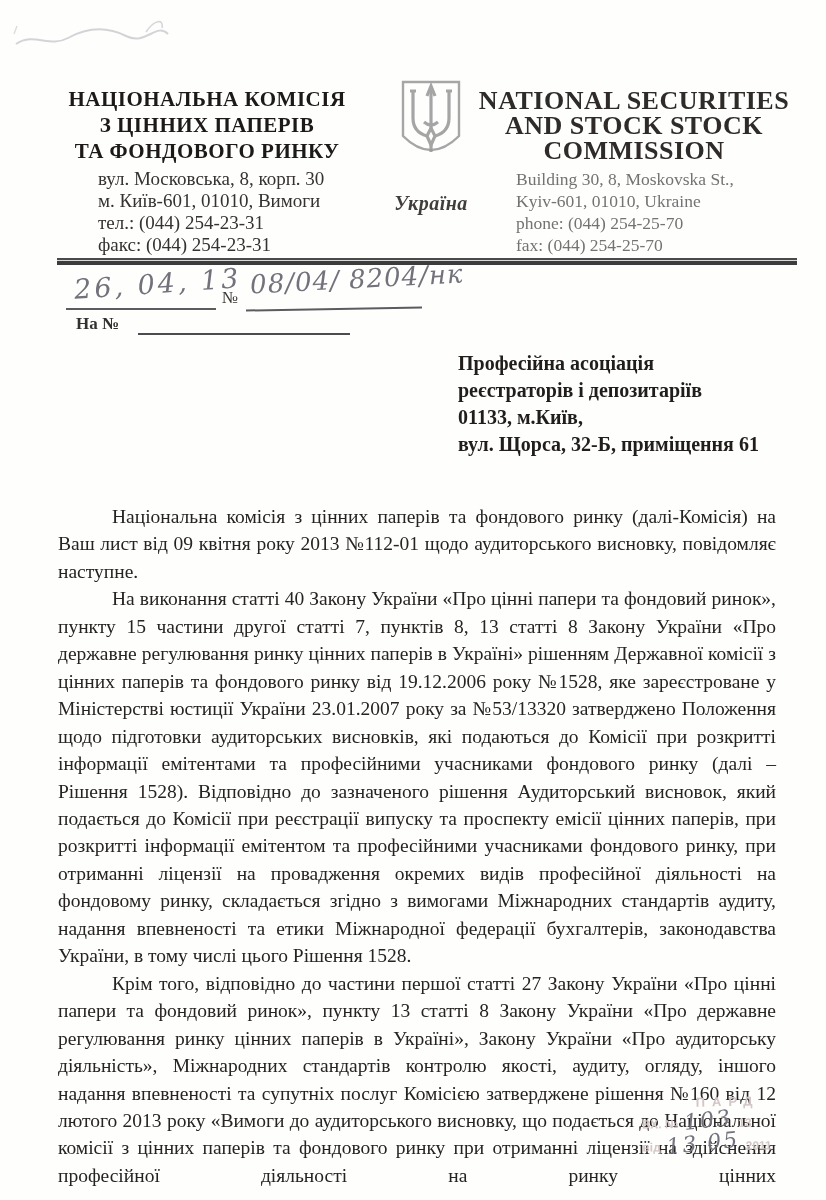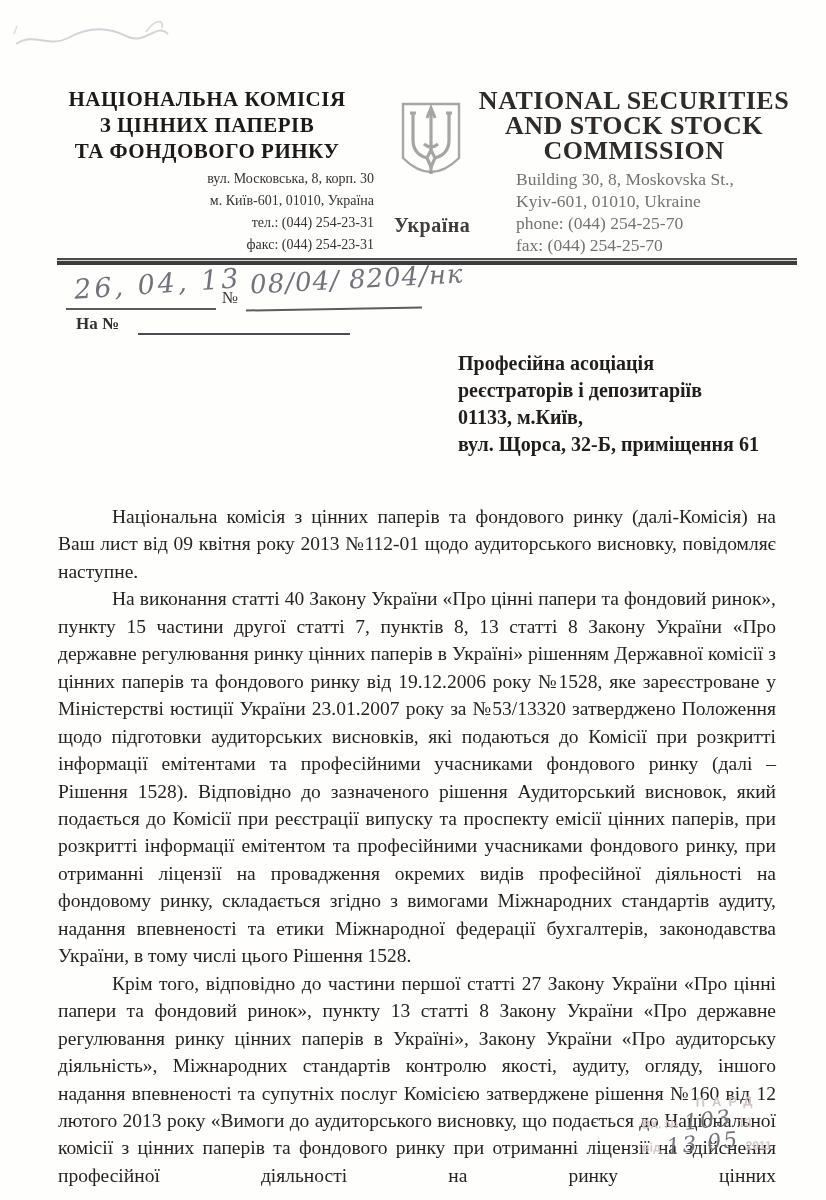--- a/index.html
+++ b/index.html
@@ -9,22 +9,22 @@
     width:826px;height:1200px;
     margin:0 auto;
     background:#fefefd;
     overflow:hidden;
     font-family:"Liberation Serif","DejaVu Serif",serif;
     color:#2a2724;
   }
   
   .org-uk{position:absolute;left:40px;top:86px;width:334px;text-align:center;}
   .org-uk .name{font-weight:bold;font-size:21px;line-height:26px;color:#1c1917;letter-spacing:.5px;}
-  .org-uk .addr{margin-top:4px;text-align:right;padding-left:58px;font-size:14px;line-height:22px;color:#353230;}
-  .emblem{position:absolute;left:394px;top:100px;width:74px;text-align:center;}
+  .org-uk .addr{margin-top:4px;text-align:left;padding-left:58px;font-size:19px;line-height:22px;color:#353230;}
+  .emblem{position:absolute;left:394px;top:78px;width:74px;text-align:center;font-style:italic;}
   .emblem svg{display:block;margin:0 auto;}
   .emblem .country{margin-top:24px;font-weight:bold;font-size:20px;color:#403d3a;letter-spacing:.5px;}
   .org-en{position:absolute;left:476px;top:88px;width:316px;text-align:center;}
   .org-en .name{font-weight:bold;font-size:26px;line-height:25px;color:#2e2b29;letter-spacing:.5px;}
   .org-en .addr{margin-top:5px;text-align:left;padding-left:40px;font-size:17.5px;line-height:22px;color:#737373;}
   
   .rule{position:absolute;left:57px;top:258px;width:740px;height:7px;
     background:linear-gradient(to bottom,#4a4a4a 0 2px,#d9d9d9 2px 3px,#3c3c3c 3px 7px);}
   
   .hand{font-family:"DejaVu Serif","Liberation Serif",serif;font-style:italic;color:#72727c;}
@@ -61,21 +61,21 @@
     <path d="M140 28 C 148 16, 158 14, 156 24" fill="none" stroke="#d8d8dc" stroke-width="1.6"></path>
     <path d="M8 30 l3 -8" fill="none" stroke="#dcdcdf" stroke-width="1.4"></path>
   </svg>
 
   <div class="org-uk">
     <div class="name">НАЦІОНАЛЬНА КОМІСІЯ</div>
     <div class="name">З ЦІННИХ ПАПЕРІВ</div>
     <div class="name">ТА ФОНДОВОГО РИНКУ</div>
     <div class="addr">
       <div>вул. Московська, 8, корп. 30</div>
-      <div>м. Київ-601, 01010, Україна</div>
+      <div>м. Київ-601, 01010, Вимоги</div>
       <div>тел.: (044) 254-23-31</div>
       <div>факс: (044) 254-23-31</div>
     </div>
   </div>
 
   <div class="emblem">
     <svg width="68" height="90" viewBox="0 0 68 90">
       <path d="M6 4 H62 V58 Q34 86 6 58 Z" fill="none" stroke="#a6a6a6" stroke-width="2.4"></path>
       <g fill="none" stroke="#9c9c9c" stroke-width="3.2" opacity="0.9">
         <path d="M34 12 V54"></path>

